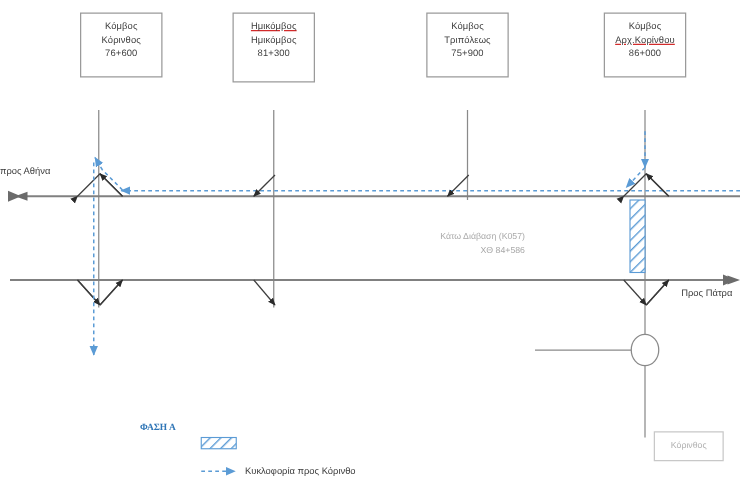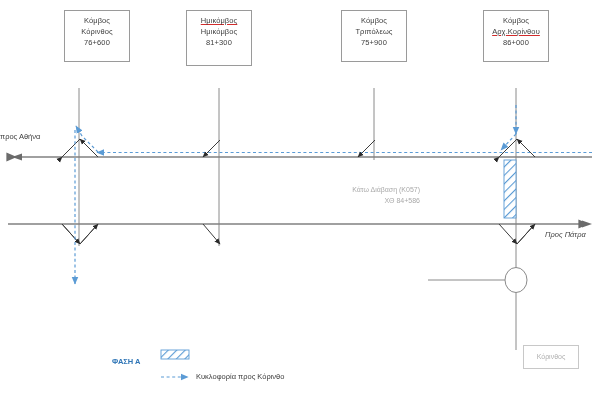--- a/index.html
+++ b/index.html
@@ -187,25 +187,25 @@
     <span class="node-line">75+900</span>
   </div>
 
   <div class="node-box" style="left:483px; top:10px; width:66px; height:52px;">
     <span class="node-line">Κόμβος</span>
     <span class="node-line redline">Αρχ.Κορίνθου</span>
     <span class="node-line">86+000</span>
   </div>
 
   <div class="road-label" style="left:0; top:132px;">προς Αθήνα</div>
-  <div class="road-label" style="left:545px; top:230px;font-style:italic;">Προς Πάτρα</div>
+  <div class="road-label" style="left:545px; top:230px;">Προς Πάτρα</div>
 
   <div class="note-text" style="left:300px; top:184px; width:120px;">
     <span>Κάτω Διάβαση (Κ057)</span><br>
     <span>ΧΘ 84+586</span>
   </div>
 
-  <div class="phase-label" style="left:112px; top:357px;">ΦΑΣΗ Α</div>
+  <div class="phase-label" style="left:112px; top:337px;font-family:Liberation Serif, serif;">ΦΑΣΗ Α</div>
   <div class="legend-text" style="left:196px; top:372px;text-align:right;">Κυκλοφορία προς Κόρινθο</div>
 
   <div class="corinth-box" style="left:523px; top:345px; width:56px; height:24px;">Κόρινθος</div>
 
 </div>
 
 </body></html>

